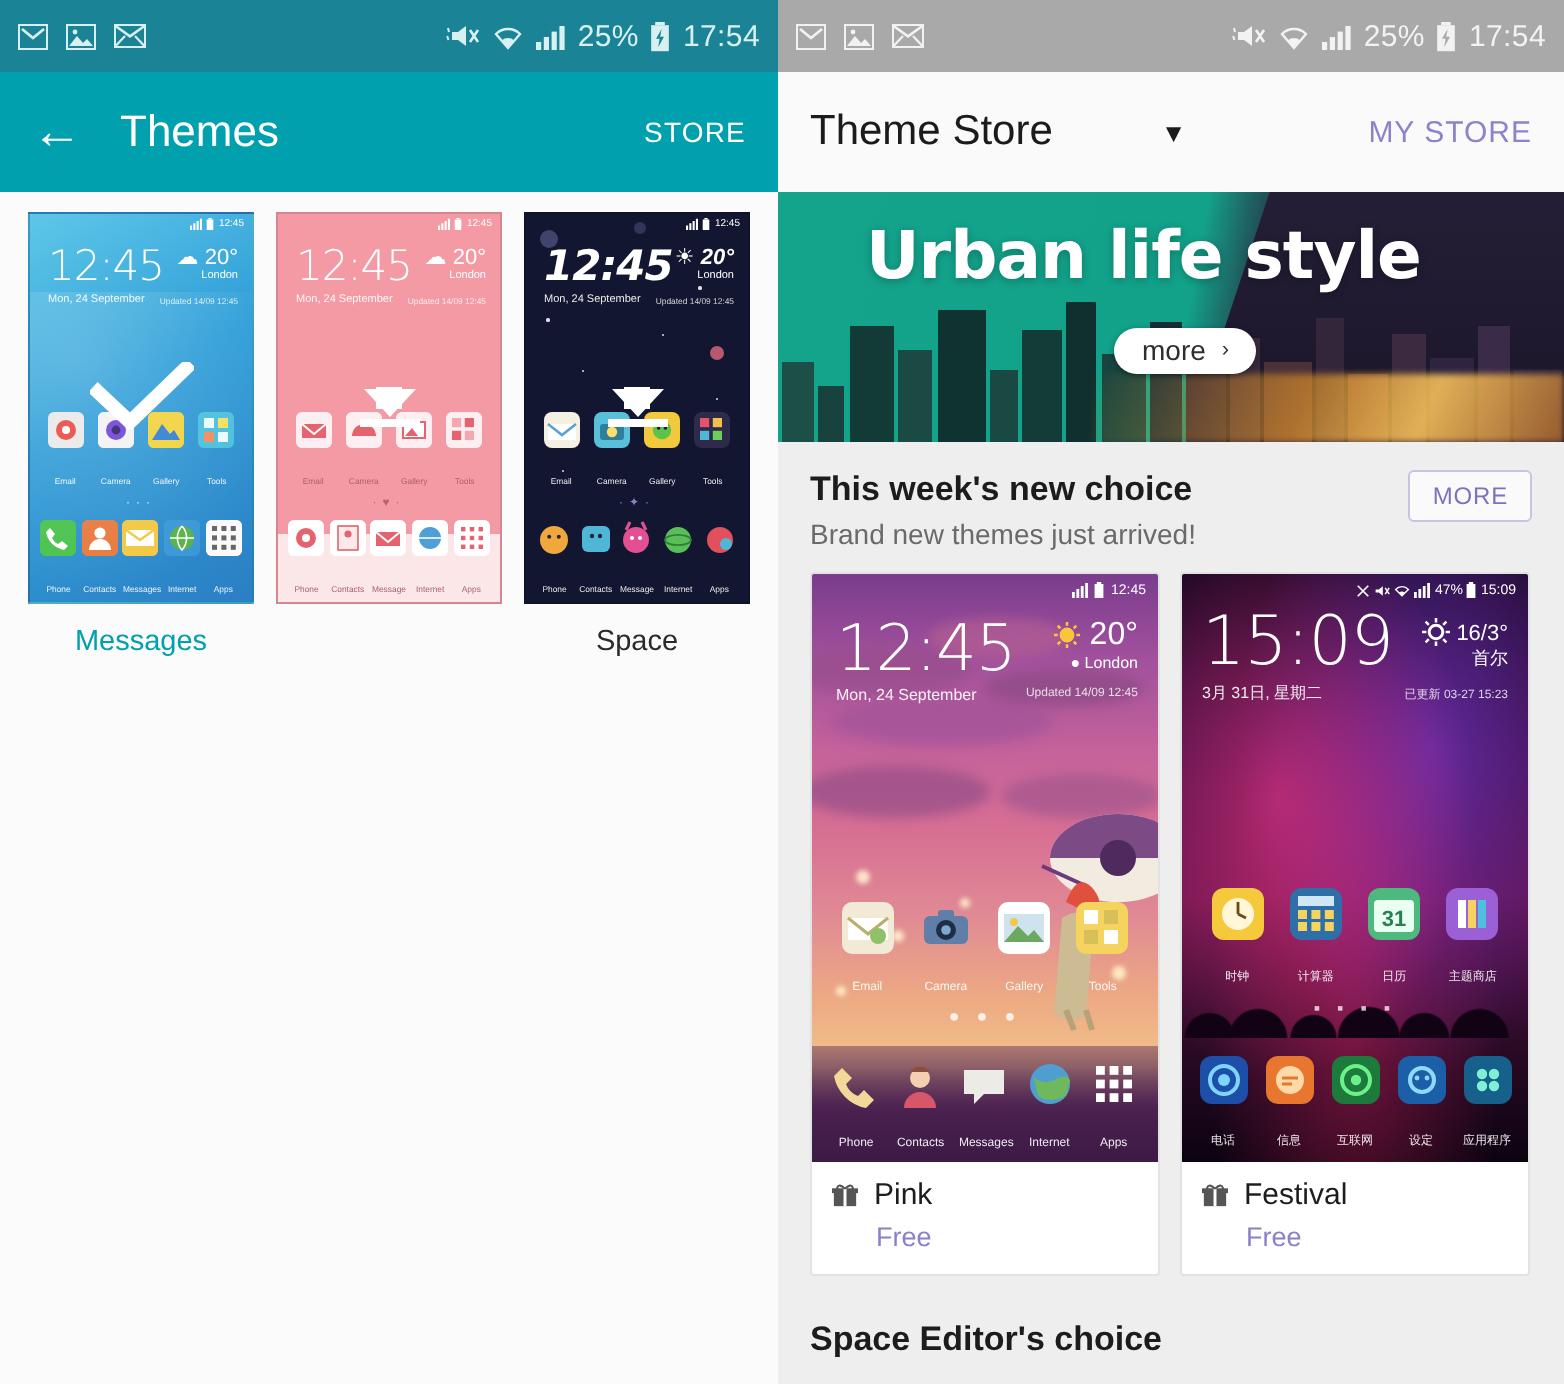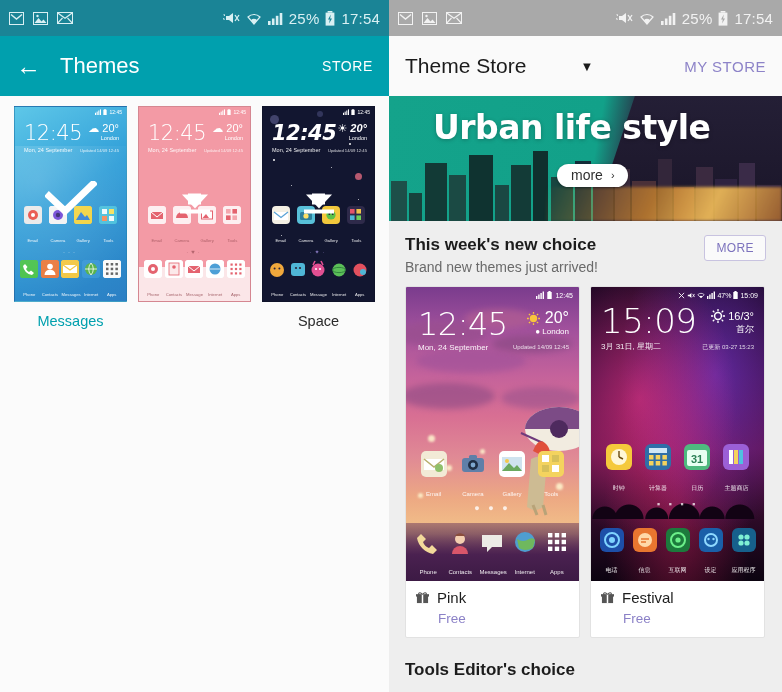--- a/index.html
+++ b/index.html
@@ -1067,16 +1067,16 @@
                 <path d="M7 3.6 q-3.2 -3 -4.2 -0.6 q-0.4 1.2 1.4 1.2 M7 3.6 q3.2 -3 4.2 -0.6 q0.4 1.2 -1.4 1.2" fill="none" stroke="#555" stroke-width="1.1"></path>
               </svg>
             <span class="card-name">Festival</span>
           </div>
           <div class="card-price">Free</div>
         </div>
       </div>
 
     </div>
 
-    <div class="sec-title2">Tools Editor's choice</div>
+    <div class="sec-title2">Space Editor's choice</div>
   </div>
 
 </div>
 
 </body></html>

